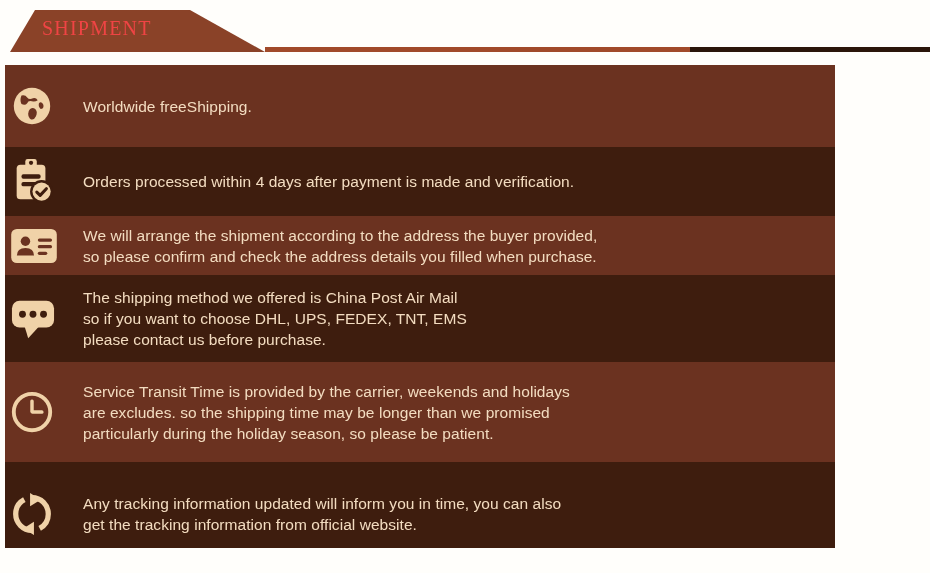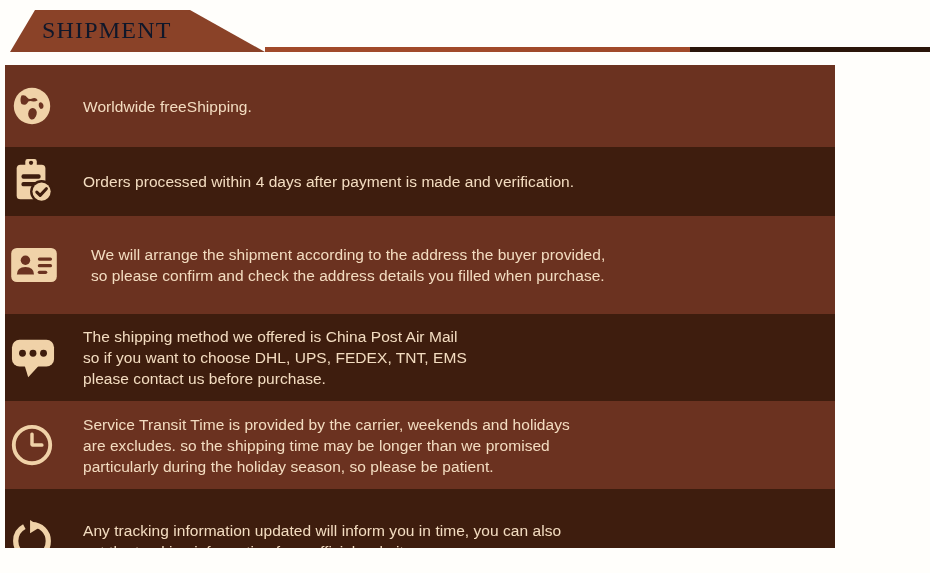--- a/index.html
+++ b/index.html
@@ -24,23 +24,23 @@
     height: 62px;
   }
   #banner svg {
     display: block;
   }
   #banner-title {
     position: absolute;
     left: 42px;
     top: 17px;
     font-family: "Liberation Serif", serif;
-    font-size: 24px;
+    font-size: 20px;
     letter-spacing: 1.2px;
-    color: #0f172a;
+    color: #ef4444;
     white-space: nowrap;
     pointer-events: none;
   }
 
   
   #panel {
     position: absolute;
     left: 5px;
     top: 65px;
     width: 830px;
@@ -77,23 +77,23 @@
     color: #F3DCC0;
     font-size: 15.5px;
     line-height: 21px;
     white-space: pre-line;
     letter-spacing: 0.05px;
   }
 
   
   .h1 { height: 82px; }
   .h2 { height: 69px; }
-  .h3 { height: 98px; gap: 8px; }
+  .h3 { height: 59px; }
   .h4 { height: 87px; }
-  .h5 { height: 88px; }
+  .h5 { height: 100px; }
   .h6 { height: 104px; }
 </style>
 </head>
 <body>
 
 <div id="banner">
   <svg width="930" height="62" viewBox="0 0 930 62" xmlns="http://www.w3.org/2000/svg">
 
     <polygon points="10,52 35,10 190,10 265,52" fill="#8A4228"></polygon>
 

